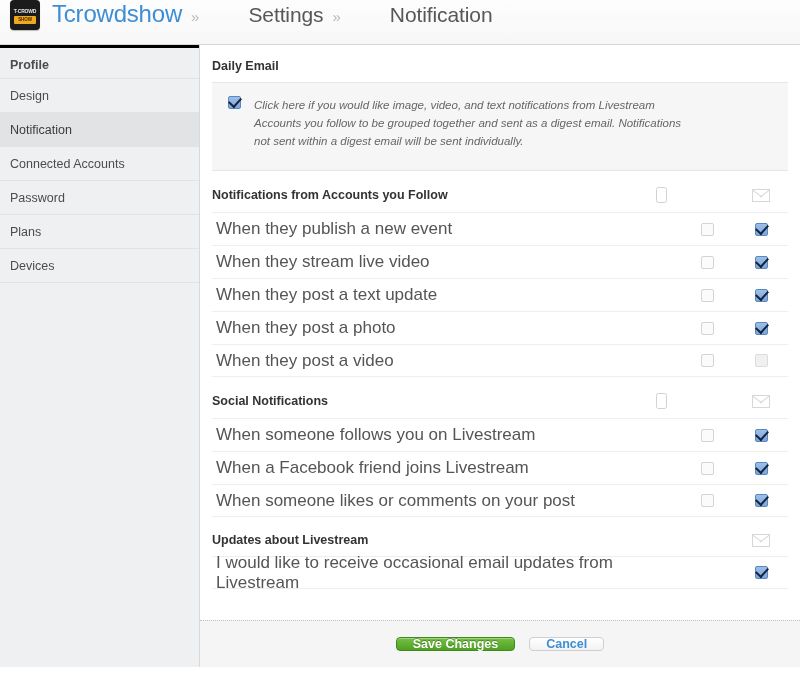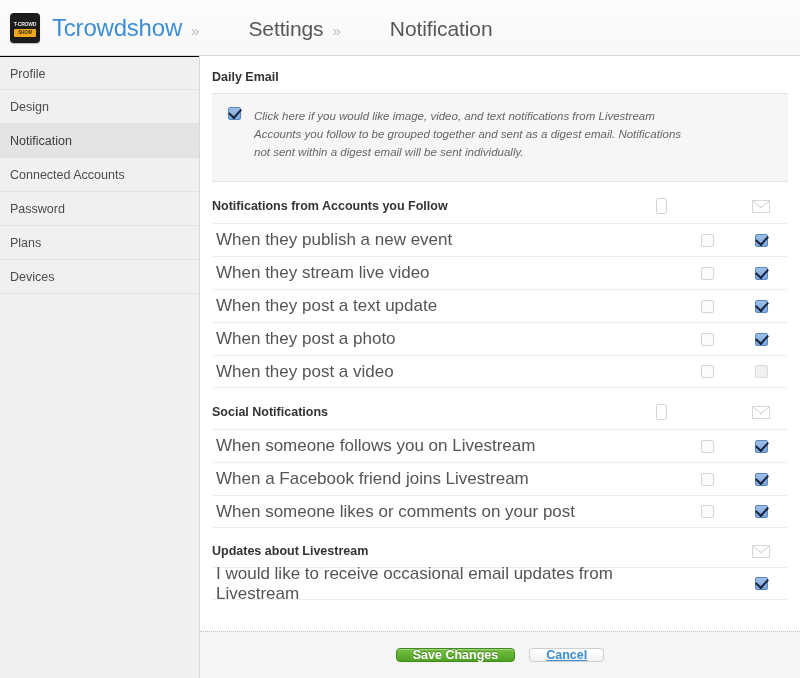--- a/index.html
+++ b/index.html
@@ -6,25 +6,25 @@
   html, body {
     margin: 0; padding: 0;
     width: 800px; height: 678px;
     font-family: "Liberation Sans", sans-serif;
     background: #ffffff;
     overflow: hidden;
   }
 
   
   .topbar {
-    height: 56px;
+    height: 45px;
     background: linear-gradient(to bottom, #fdfdfd 0%, #f7f7f7 100%);
     border-bottom: 1px solid #d6d6d6;
     display: flex;
-    align-items: center;
+    align-items: flex-start;
     padding: 0 0 0 10px;
   }
   .logo-box {
     width: 30px; height: 30px;
     background: #1b1b1b;
     border-radius: 4px;
     margin-right: 12px;
     position: relative;
     flex: 0 0 auto;
     box-shadow: 0 1px 1px rgba(0,0,0,.25);
@@ -67,21 +67,21 @@
   .side-item {
     height: 34px;
     line-height: 34px;
     padding-left: 10px;
     font-size: 12.5px;
     color: #4c4c4c;
     border-bottom: 1px solid #e2e3e4;
     cursor: pointer;
     white-space: nowrap;
   }
-  .side-item:first-child { border-top: 1px solid #000000; }
+  .side-item:first-child { border-top: 3px solid #000000; font-weight: bold; }
   .side-item.active { background: #e2e3e5; color: #3c3c3c; }
 
   .content {
     flex: 1 1 auto;
     background: #ffffff;
     position: relative;
     display: flex;
     flex-direction: column;
   }
   .content-inner { padding: 0 12px 0 12px; flex: 1 1 auto; }
@@ -206,21 +206,20 @@
     background: linear-gradient(to bottom, #74c043 0%, #4fa223 100%);
     border: 1px solid #3f8a1b;
     color: #ffffff;
     text-shadow: 0 -1px 0 rgba(0,0,0,.3);
     box-shadow: inset 0 1px 0 rgba(255,255,255,.35);
   }
   .btn-cancel {
     background: linear-gradient(to bottom, #ffffff 0%, #f2f2f2 100%);
     border: 1px solid #cfcfcf;
     color: #3d8ed3;
-    text-decoration: underline;
   }
 </style>
 </head>
 <body>
 
 <div class="topbar">
   <div class="logo-box">
     <div class="l1">T-CROWD</div>
     <div class="l2">SHOW</div>
   </div>

